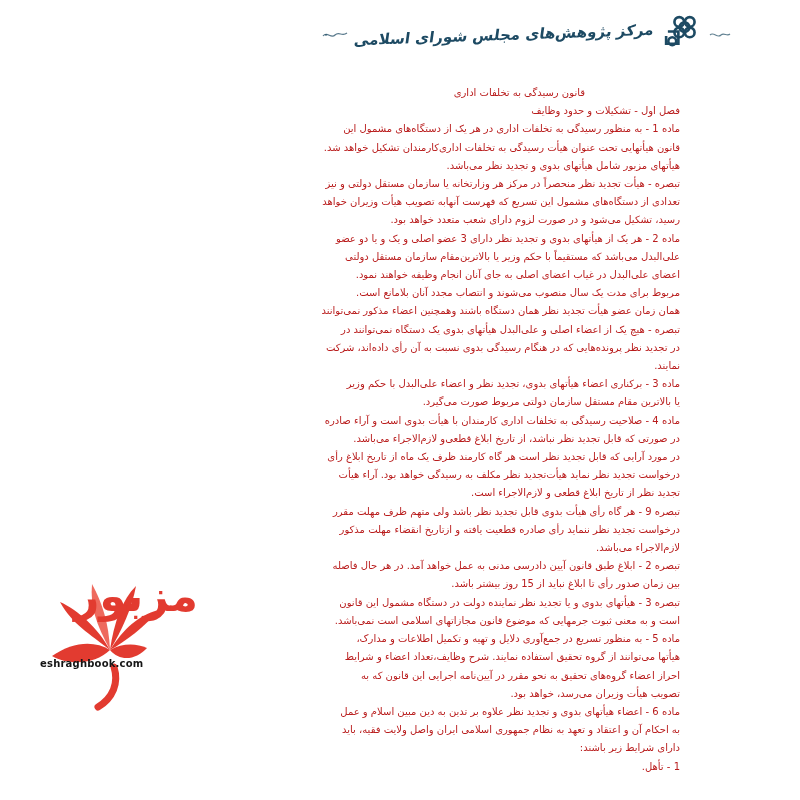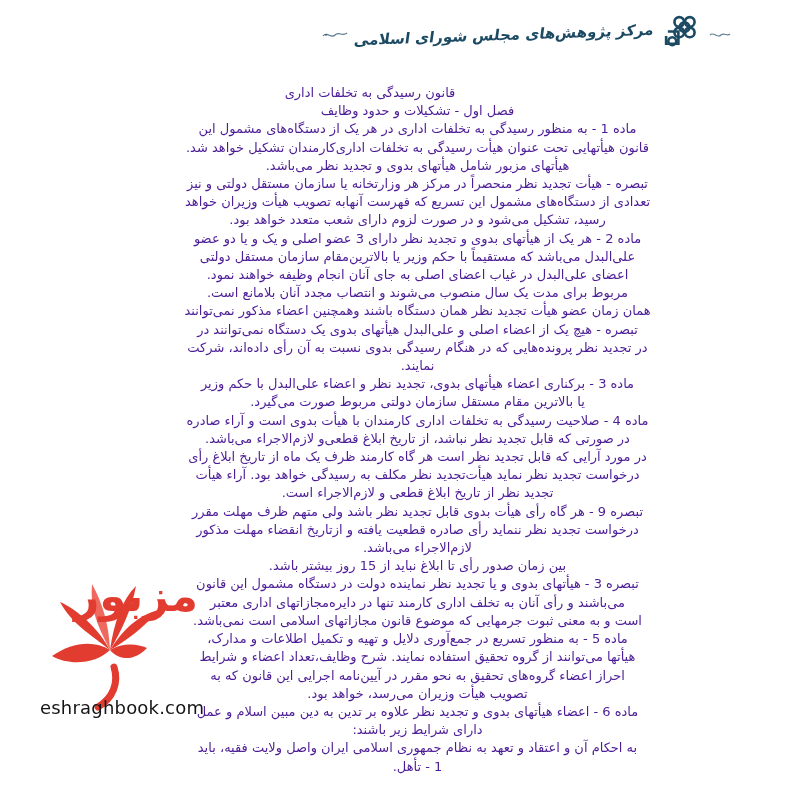--- a/index.html
+++ b/index.html
@@ -16,39 +16,38 @@
   .org-name {
     font-size:15px; font-weight:bold; color:#1d4a63;
     direction:rtl; white-space:nowrap; letter-spacing:-0.5px;
     transform:skewX(-10deg) rotate(-2deg);
   }
   .flourish svg, .emblem svg { display:block; }
 
   
   .content {
     position:absolute; top:84px; right:120px; width:525px;
-    direction:rtl; text-align:center;
-    font-size:13px; line-height:18.2px; color:#4c1d95;
+    direction:rtl; text-align:right;
+    font-size:10px; line-height:18.2px; color:#b91c1c;
   }
   .doc-title { padding-left:0; padding-right:95px; white-space:nowrap; }
   .line { white-space:nowrap; }
 
   
   .watermark { position:absolute; left:38px; top:572px; width:158px; height:142px; z-index:5; }
   .wm-book { position:absolute; left:0; top:0; }
   .wm-text {
     position:absolute; top:2px; right:-2px;
     font-size:44px; font-weight:bold; color:#e23b30;
     direction:rtl; line-height:1;
   }
   .wm-site {
     position:absolute; top:86px; left:2px;
-    font-size:18px; font-weight:normal; color:#151515; letter-spacing:0.2px;
+    font-size:10px; font-weight:bold; color:#151515; letter-spacing:0.2px;
     font-family:"DejaVu Sans", sans-serif;
-    margin-top:39px;
   }
 </style>
 </head>
 <body>
 
 <div class="page">
 
   <div class="header">
     <span class="flourish">
       <svg width="26" height="14" viewBox="0 0 26 14">
@@ -98,31 +97,31 @@
         <div class="line">ماده 3 - برکناری اعضاء هیأتهای بدوی، تجدید نظر و اعضاء علی‌البدل با حکم وزیر</div>
         <div class="line">یا بالاترین مقام مستقل سازمان دولتی مربوط صورت می‌گیرد.</div>
         <div class="line">ماده 4 - صلاحیت رسیدگی به تخلفات اداری کارمندان با هیأت بدوی است و آراء صادره</div>
         <div class="line">در صورتی که قابل تجدید نظر نباشد، از تاریخ ابلاغ قطعی‌و لازم‌الاجراء می‌باشد.</div>
         <div class="line">در مورد آرایی که قابل تجدید نظر است هر گاه کارمند ظرف یک ماه از تاریخ ابلاغ رأی</div>
         <div class="line">درخواست تجدید نظر نماید هیأت‌تجدید نظر مکلف به رسیدگی خواهد بود. آراء هیأت</div>
         <div class="line">تجدید نظر از تاریخ ابلاغ قطعی و لازم‌الاجراء است.</div>
         <div class="line">تبصره 9 - هر گاه رأی هیأت بدوی قابل تجدید نظر باشد ولی متهم ظرف مهلت مقرر</div>
         <div class="line">درخواست تجدید نظر ننماید رأی صادره قطعیت یافته و ازتاریخ انقضاء مهلت مذکور</div>
         <div class="line">لازم‌الاجراء می‌باشد.</div>
+        <div class="line">تبصره 2 - ابلاغ طبق قانون آیین دادرسی مدنی به عمل خواهد آمد. در هر حال فاصله</div>
         <div class="line">بین زمان صدور رأی تا ابلاغ نباید از 15 روز بیشتر باشد.</div>
         <div class="line">تبصره 3 - هیأتهای بدوی و یا تجدید نظر نماینده دولت در دستگاه مشمول این قانون</div>
-        <div class="line">می‌باشند و رأی آنان به تخلف اداری کارمند تنها در دایره‌مجازاتهای اداری معتبر</div>
         <div class="line">است و به معنی ثبوت جرمهایی که موضوع قانون مجازاتهای اسلامی است نمی‌باشد.</div>
         <div class="line">ماده 5 - به منظور تسریع در جمع‌آوری دلایل و تهیه و تکمیل اطلاعات و مدارک،</div>
         <div class="line">هیأتها می‌توانند از گروه تحقیق استفاده نمایند. شرح وظایف،تعداد اعضاء و شرایط</div>
         <div class="line">احراز اعضاء گروه‌های تحقیق به نحو مقرر در آیین‌نامه اجرایی این قانون که به</div>
         <div class="line">تصویب هیأت وزیران می‌رسد، خواهد بود.</div>
         <div class="line">ماده 6 - اعضاء هیأتهای بدوی و تجدید نظر علاوه بر تدین به دین مبین اسلام و عمل</div>
+        <div class="line">به احکام آن و اعتقاد و تعهد به نظام جمهوری اسلامی ایران واصل ولایت فقیه، باید</div>
         <div class="line">دارای شرایط زیر باشند:</div>
-        <div class="line">به احکام آن و اعتقاد و تعهد به نظام جمهوری اسلامی ایران واصل ولایت فقیه، باید</div>
         <div class="line">1 - تأهل.</div>
       </div>
   </div>
 
   <div class="watermark">
     <span class="wm-book">
       <svg width="150" height="142" viewBox="0 0 150 142">
         <g fill="#e23b30">
           <path d="M72,78 C52,62 34,52 22,30 C40,38 60,56 72,78 Z"></path>
           <path d="M72,78 C58,52 52,34 54,12 C64,30 71,52 72,78 Z" fill="#ee6a5e"></path>

